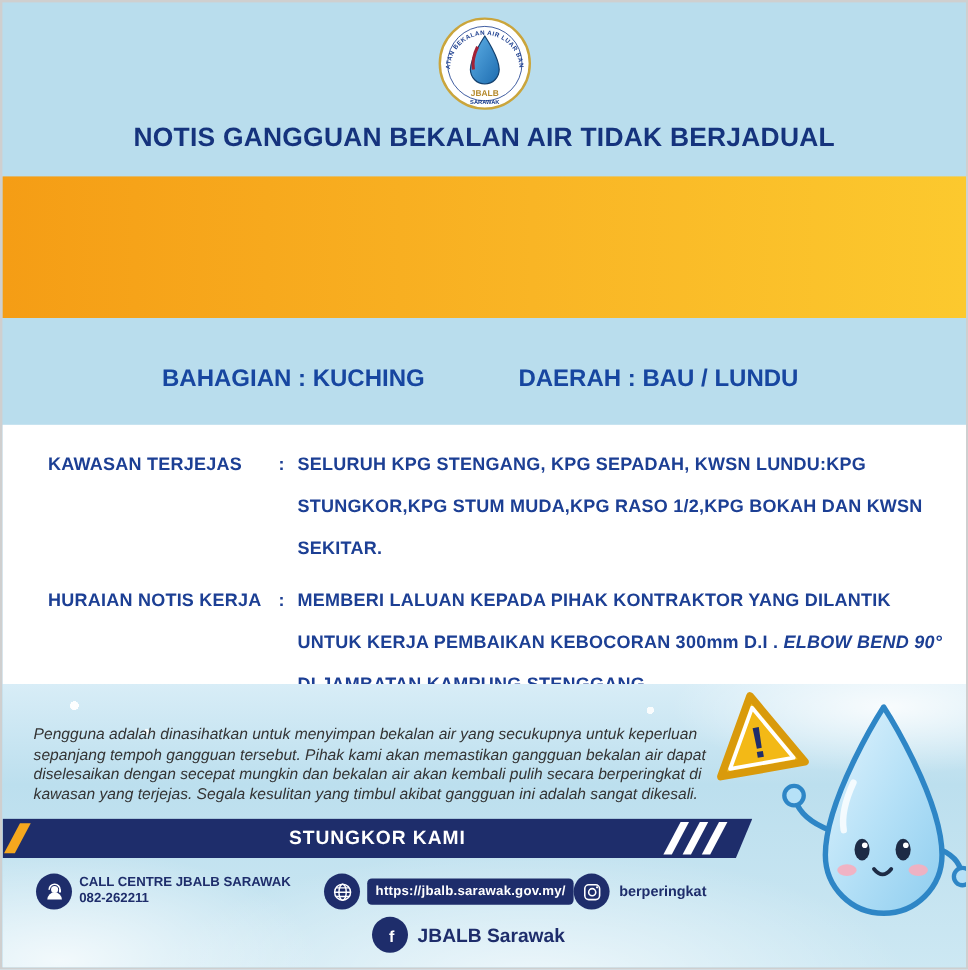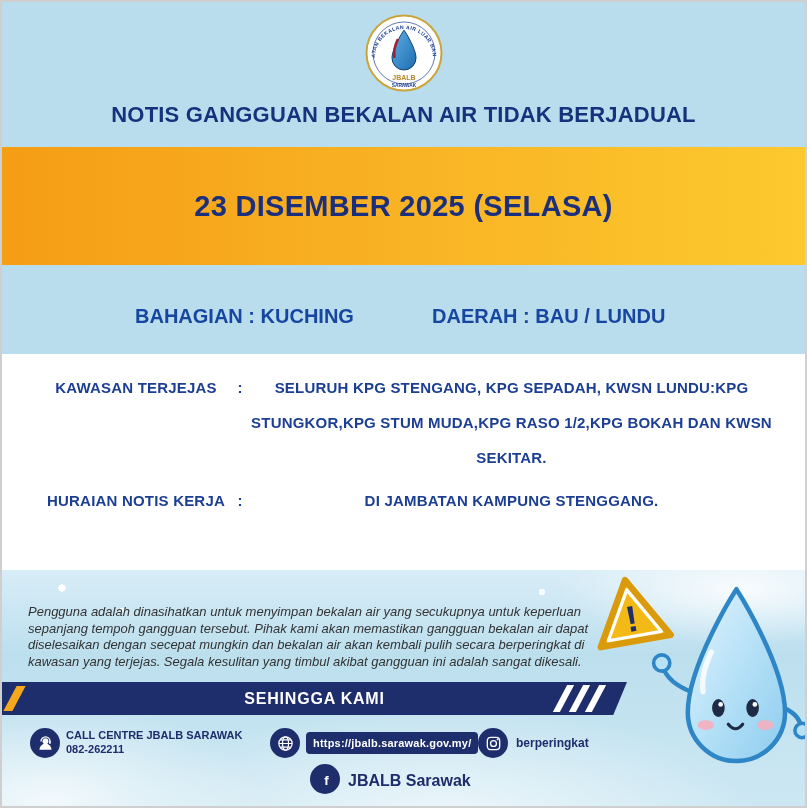--- a/index.html
+++ b/index.html
@@ -18,21 +18,21 @@
           display:flex;flex-direction:column;justify-content:center;align-items:center;}
   .banner .bline{font-size:29px;font-weight:bold;color:#1b2f7c;line-height:42px;letter-spacing:.3px;}
 
   
   .region{position:absolute;top:303px;left:0;width:100%;height:30px;}
   .region .bahagian{position:absolute;left:133px;font-size:20px;font-weight:bold;color:#1746a0;}
   .region .daerah{position:absolute;left:430px;font-size:20px;font-weight:bold;color:#1746a0;}
 
   
   .content{position:absolute;top:352px;left:0;width:100%;height:216px;background:#ffffff;
-           box-sizing:border-box;padding:16px 30px 0 38px;text-align:center;}
+           box-sizing:border-box;padding:16px 30px 0 38px;}
   .row{display:flex;align-items:flex-start;}
   .row.huraian{margin-top:8px;}
   .detail-label{flex:0 0 192px;font-size:15px;font-weight:bold;color:#1c3f94;line-height:35px;letter-spacing:.2px;}
   .detail-colon{flex:0 0 16px;font-size:15px;font-weight:bold;color:#1c3f94;line-height:35px;}
   .detail-text{flex:1;}
   .dline{font-size:15px;font-weight:bold;color:#1c3f94;line-height:35px;letter-spacing:.2px;white-space:nowrap;}
   .dline .it{font-style:italic;}
 
   
   .splash{position:absolute;top:568px;left:0;width:100%;height:240px;
@@ -94,21 +94,20 @@
       <path d="M39 16 C39 16 27 34 27 44 a12 12 0 0 0 24 0 C51 34 39 16 39 16 Z" fill="url(#dropg)" stroke="#13406e" stroke-width="1"></path>
       <path d="M33 25 C 29.5 32 28.5 38 29.5 44" stroke="#a32035" stroke-width="2.6" fill="none"></path>
       <text x="39" y="66" font-size="7" font-weight="bold" fill="#b5892b" text-anchor="middle">JBALB</text>
       <text x="39" y="73" font-size="4.8" font-weight="bold" fill="#1d3f8f" text-anchor="middle">SARAWAK</text>
     </svg>
   </div>
 
   <div class="title">NOTIS GANGGUAN BEKALAN AIR TIDAK BERJADUAL</div>
 
   <div class="banner">
-    <div class="bline">23 DISEMBER 2025 (SELASA)</div>
   </div>
 
   <div class="region">
     <span class="bahagian">BAHAGIAN : KUCHING</span>
     <span class="daerah">DAERAH : BAU / LUNDU</span>
   </div>
 
   <div class="content">
     <div class="row">
       <div class="detail-label">KAWASAN TERJEJAS</div>
@@ -116,20 +115,22 @@
       <div class="detail-text">
         <div class="dline">SELURUH KPG STENGANG, KPG SEPADAH, KWSN LUNDU:KPG</div>
         <div class="dline">STUNGKOR,KPG STUM MUDA,KPG RASO 1/2,KPG BOKAH DAN KWSN</div>
         <div class="dline">SEKITAR.</div>
       </div>
     </div>
     <div class="row huraian">
       <div class="detail-label">HURAIAN NOTIS KERJA</div>
       <div class="detail-colon">:</div>
       <div class="detail-text">
+        <div class="dline">MEMBERI LALUAN KEPADA PIHAK KONTRAKTOR YANG DILANTIK</div>
+        <div class="dline"><span>UNTUK KERJA PEMBAIKAN KEBOCORAN 300mm D.I . </span><span class="it">ELBOW BEND 90°</span></div>
         <div class="dline">DI JAMBATAN KAMPUNG STENGGANG.</div>
       </div>
     </div>
   </div>
 
   <div class="splash">
 
     <p class="advisory">Pengguna adalah dinasihatkan untuk menyimpan bekalan air yang secukupnya untuk keperluan sepanjang tempoh gangguan tersebut. Pihak kami akan memastikan gangguan bekalan air dapat diselesaikan dengan secepat mungkin dan bekalan air akan kembali pulih secara berperingkat di kawasan yang terjejas. Segala kesulitan yang timbul akibat gangguan ini adalah sangat dikesali.</p>
 
     <div class="warning">
@@ -167,21 +168,21 @@
 
         <ellipse cx="44" cy="159" rx="9" ry="5.5" fill="#f6aebe" opacity="0.9"></ellipse>
         <ellipse cx="110" cy="159" rx="9" ry="5.5" fill="#f6aebe" opacity="0.9"></ellipse>
 
         <path d="M69 158 Q 77 168 85 158" stroke="#1d2b45" stroke-width="3.5" fill="none" stroke-linecap="round"></path>
       </svg>
     </div>
 
     <div class="hubungi-bar">
       <div class="accent"></div>
-      <span class="heading">SEHINGGA KAMI</span>
+      <span class="heading">STUNGKOR KAMI</span>
       <div class="stripe s1"></div>
       <div class="stripe s2"></div>
       <div class="stripe s3"></div>
     </div>
 
     <div class="icon-circle" style="left:28px;top:158px;">
       <svg viewBox="0 0 20 20">
         <circle cx="10" cy="7.6" r="3.1" fill="#fff"></circle>
         <path d="M3.6 16.5 a6.4 6.4 0 0 1 12.8 0 Z" fill="#fff"></path>
         <path d="M5.2 7.8 a4.8 4.8 0 0 1 9.6 0" stroke="#fff" stroke-width="1.4" fill="none"></path>

